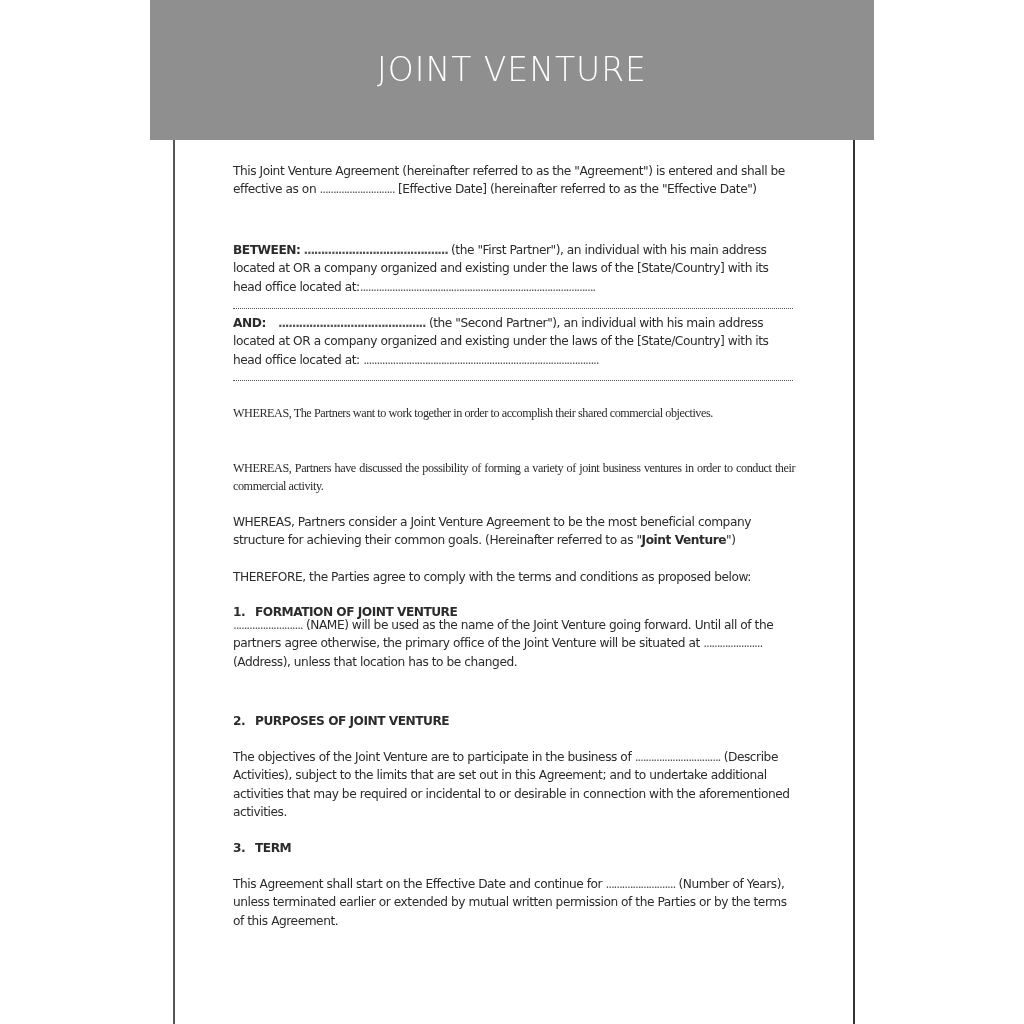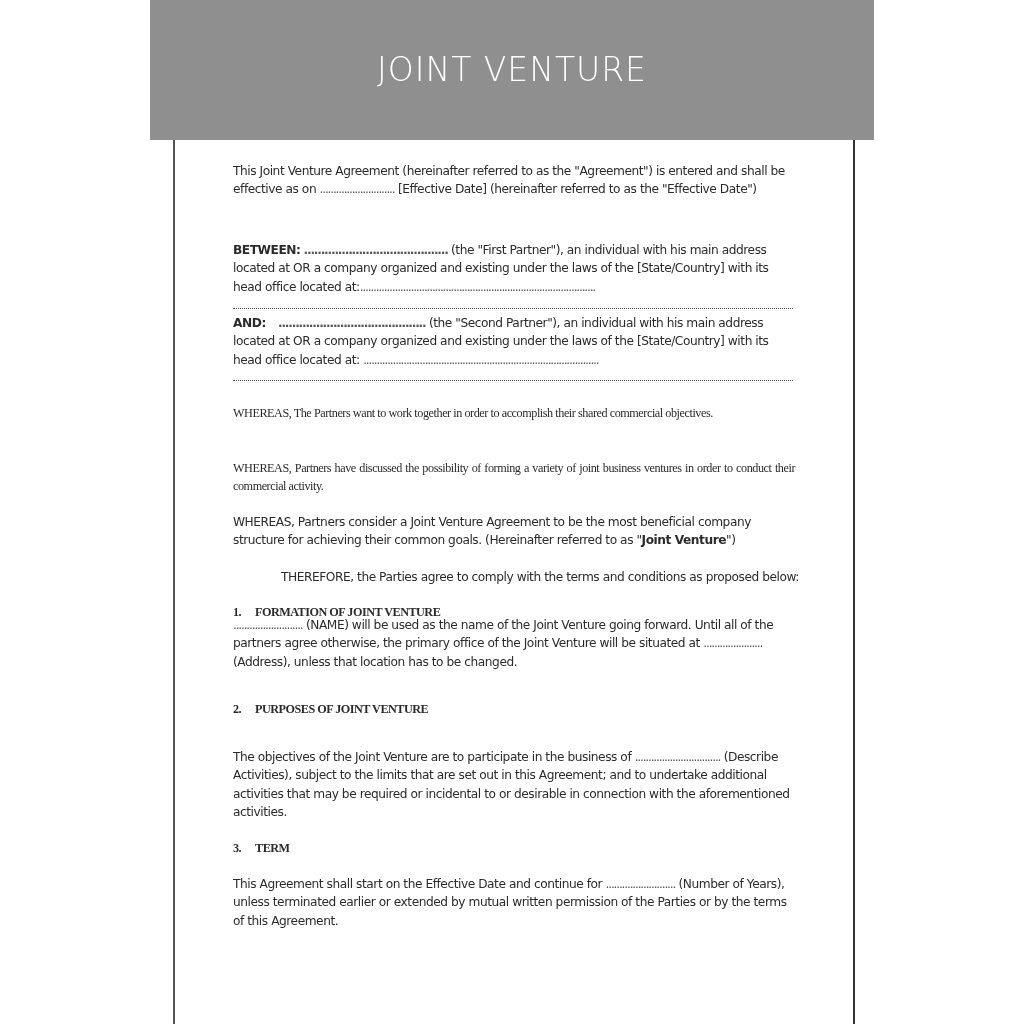--- a/index.html
+++ b/index.html
@@ -57,21 +57,21 @@
       line-height: 18.3px;
       letter-spacing: -0.45px;
       z-index: 1;
     }
     .doc p {
       margin: 0;
     }
     .para { position: absolute; left: 0; width: 562px; }
     .justify { text-align: justify; text-align-last: left; font-family: Liberation Serif, serif; }
     .b { font-weight: bold; }
-    .heading { font-weight: bold; letter-spacing: -0.5px; font-family: Liberation Serif, serif; }
+    .heading { font-weight: bold; letter-spacing: -0.5px; }
     .heading .num { display: inline-block; width: 22px; }
     .dots { letter-spacing: -1.2px; color: #555; }
     .fullrule {
       position: absolute;
       left: 0;
       width: 560px;
       height: 0;
       border-top: 1px dotted #555;
     }
   </style>
@@ -93,27 +93,27 @@
 
   <p class="para" style="top:164px;"><span class="b">AND:</span><span class="dots b" style="white-space:pre;">    ...........................................</span><span> (the "Second Partner"), an individual with his main address located at OR a company organized and existing under the laws of the [State/Country] with its head office located at: </span><span class="dots">........................................................................................</span></p>
   <div class="fullrule" style="top:230px;"></div>
 
   <p class="para justify" style="top:254px;">WHEREAS, The Partners want to work together in order to accomplish their shared commercial objectives.</p>
 
   <p class="para justify" style="top:309px;">WHEREAS, Partners have discussed the possibility of forming a variety of joint business ventures in order to conduct their commercial activity.</p>
 
   <p class="para" style="top:363px;"><span>WHEREAS, Partners consider a Joint Venture Agreement to be the most beneficial company structure for achieving their common goals. (Hereinafter referred to as "</span><span class="b">Joint Venture</span><span>")</span></p>
 
-  <p class="para" style="top:418px;margin-left:48px;">THEREFORE, the Parties agree to comply with the terms and conditions as proposed below:</p>
+  <p class="para" style="top:418px;">THEREFORE, the Parties agree to comply with the terms and conditions as proposed below:</p>
 
   <p class="para heading" style="top:453px;"><span class="num">1.</span><span>FORMATION OF JOINT VENTURE</span></p>
 
   <p class="para" style="top:466px;"><span class="dots">..........................</span><span> (NAME) will be used as the name of the Joint Venture going forward. Until all of the partners agree otherwise, the primary office of the Joint Venture will be situated at </span><span class="dots">......................</span><span>(Address), unless that location has to be changed.</span></p>
 
-  <p class="para heading" style="top:550px;"><span class="num">2.</span><span>PURPOSES OF JOINT VENTURE</span></p>
+  <p class="para heading" style="top:562px;"><span class="num">2.</span><span>PURPOSES OF JOINT VENTURE</span></p>
 
   <p class="para" style="top:598px;"><span>The objectives of the Joint Venture are to participate in the business of </span><span class="dots">................................</span><span> (Describe Activities), subject to the limits that are set out in this Agreement; and to undertake additional activities that may be required or incidental to or desirable in connection with the aforementioned activities.</span></p>
 
   <p class="para heading" style="top:689px;"><span class="num">3.</span><span>TERM</span></p>
 
   <p class="para" style="top:725px;"><span>This Agreement shall start on the Effective Date and continue for </span><span class="dots">..........................</span><span> (Number of Years), unless terminated earlier or extended by mutual written permission of the Parties or by the terms of this Agreement.</span></p>
 
 </div>
 
 </body></html>

